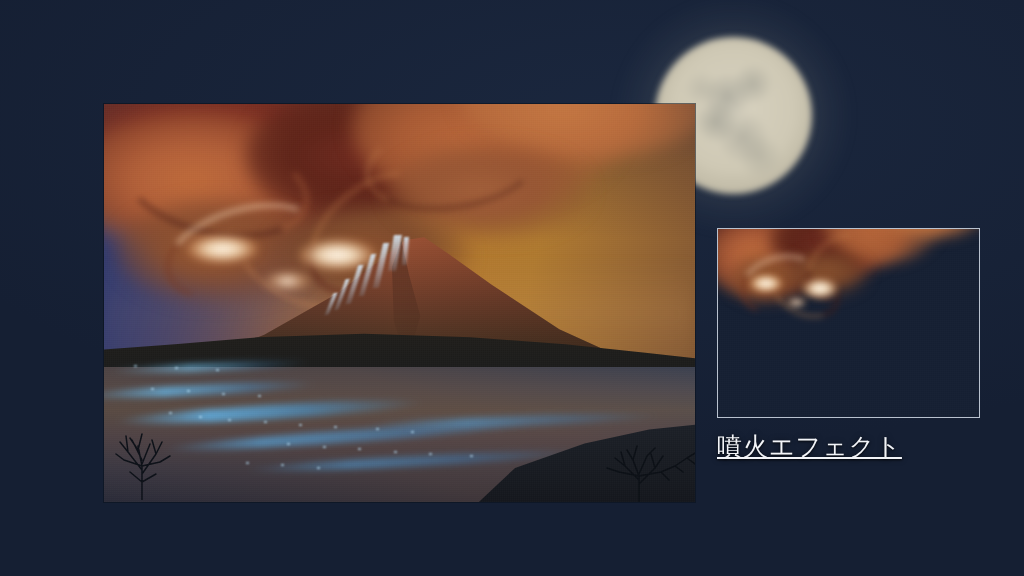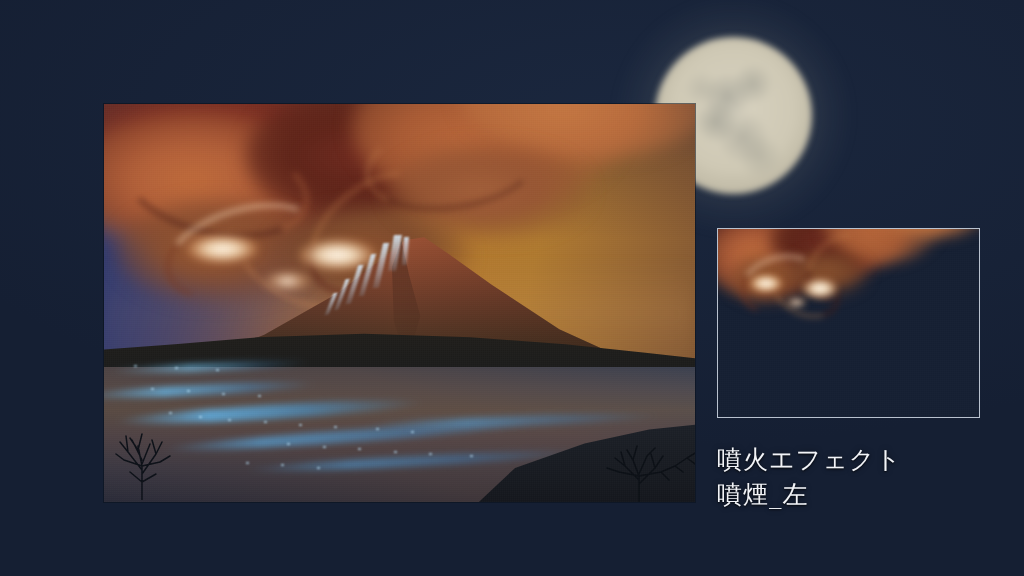--- a/index.html
+++ b/index.html
@@ -337,24 +337,25 @@
     position:absolute; inset:0; opacity:.12;
     background-image:
       repeating-linear-gradient(0deg, rgba(255,255,255,0.05) 0 1px, rgba(0,0,0,0.05) 1px 2px),
       repeating-linear-gradient(90deg, rgba(255,255,255,0.04) 0 1px, rgba(0,0,0,0.04) 1px 2px);
     pointer-events:none;
   }
 
   
   .captions{
     position:absolute;
-    left:717px; top:442px;
+    left:717px; top:429px;
     z-index:5;
     color:#f2f4f8;
     text-shadow: 0 1px 2px rgba(0,0,0,0.75), 0 0 6px rgba(0,0,0,0.45);
+    text-decoration: underline;
   }
   .caption-line{
     font-family: "DejaVu Serif", "Liberation Serif", serif;
     font-size:25px;
     line-height:35px;
     letter-spacing:1px;
     white-space:nowrap;
   }
 </style>
 </head>
@@ -483,16 +484,15 @@
       <div class="pvs pvs2"></div>
       <div class="pvh pvh1"></div>
       <div class="pvh pvh2"></div>
       <div class="pvh pvh3"></div>
     </div>
     <div class="pv-grain"></div>
   </div>
 
   <div class="captions">
     <div class="caption-line">噴火エフェクト</div>
-    <div class="caption-line">噴煙_左</div>
   </div>
 
 </div>
 
 </body></html>

